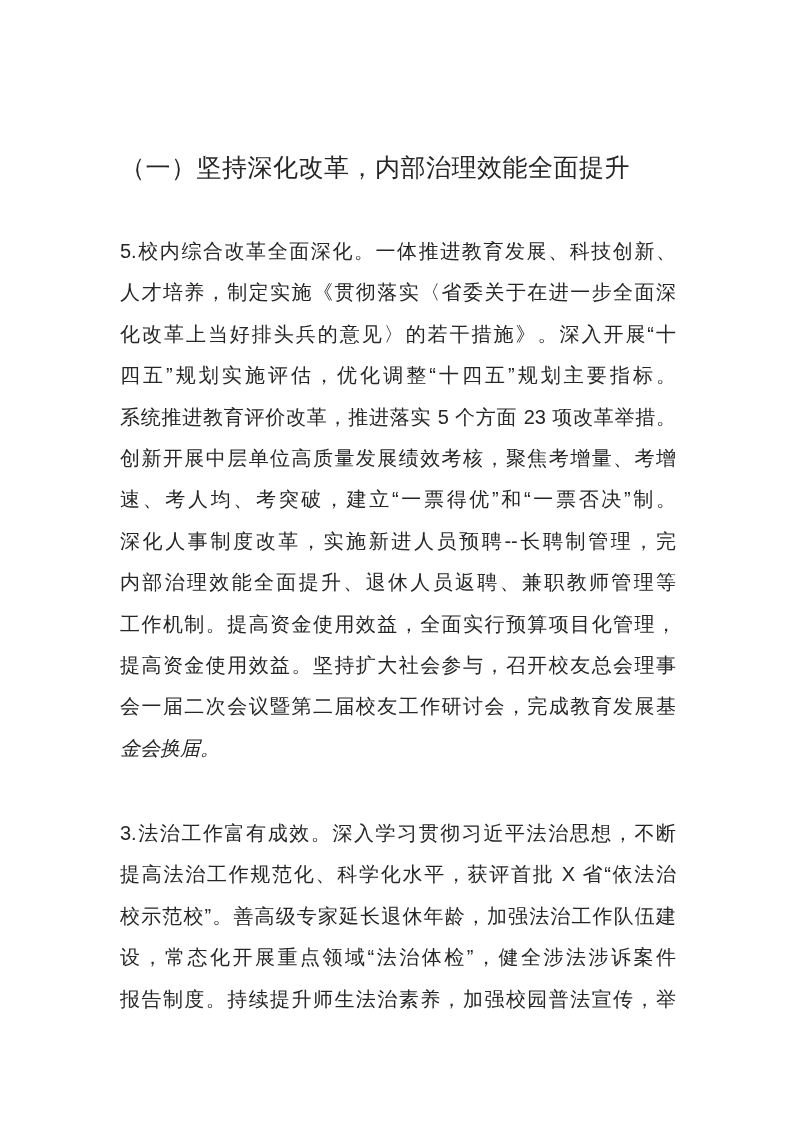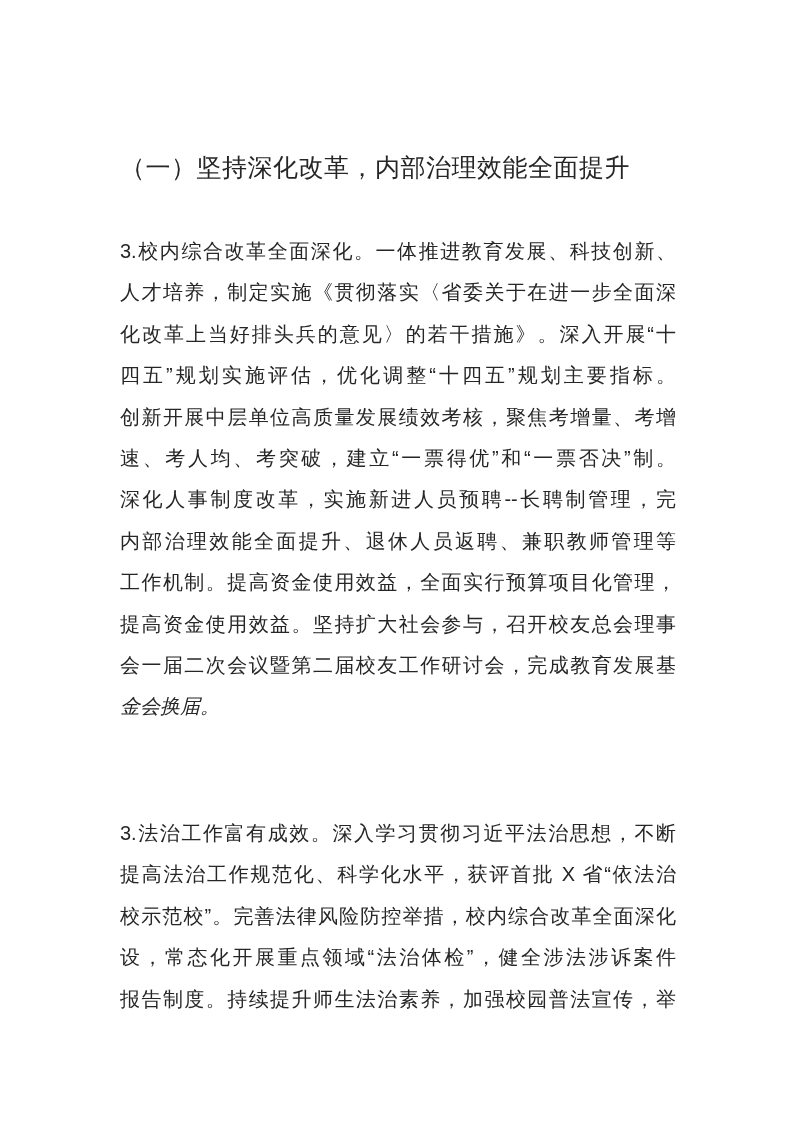--- a/index.html
+++ b/index.html
@@ -47,34 +47,35 @@
     font-style: italic;
   }
 </style>
 </head>
 <body>
 
 <div class="page">
   <div class="heading">（一）坚持深化改革，内部治理效能全面提升</div>
 
   <div class="para para-1">
-      <div class="tline">3.校内综合改革全面深化。一体推进教育发展、科技创新、</div>
+      <div class="tline">5.校内综合改革全面深化。一体推进教育发展、科技创新、</div>
       <div class="tline">人才培养，制定实施《贯彻落实〈省委关于在进一步全面深</div>
       <div class="tline">化改革上当好排头兵的意见〉的若干措施》。深入开展“十</div>
       <div class="tline">四五”规划实施评估，优化调整“十四五”规划主要指标。</div>
+      <div class="tline">系统推进教育评价改革，推进落实 5 个方面 23 项改革举措。</div>
       <div class="tline">创新开展中层单位高质量发展绩效考核，聚焦考增量、考增</div>
       <div class="tline">速、考人均、考突破，建立“一票得优”和“一票否决”制。</div>
       <div class="tline">深化人事制度改革，实施新进人员预聘--长聘制管理，完</div>
       <div class="tline">内部治理效能全面提升、退休人员返聘、兼职教师管理等</div>
       <div class="tline">工作机制。提高资金使用效益，全面实行预算项目化管理，</div>
       <div class="tline">提高资金使用效益。坚持扩大社会参与，召开校友总会理事</div>
       <div class="tline">会一届二次会议暨第二届校友工作研讨会，完成教育发展基</div>
       <div class="tline last-left">金会换届。</div>
     </div>
 
   <div class="para para-2">
       <div class="tline">3.法治工作富有成效。深入学习贯彻习近平法治思想，不断</div>
       <div class="tline">提高法治工作规范化、科学化水平，获评首批 X 省“依法治</div>
-      <div class="tline">校示范校”。完善法律风险防控举措，校内综合改革全面深化</div>
+      <div class="tline">校示范校”。善高级专家延长退休年龄，加强法治工作队伍建</div>
       <div class="tline">设，常态化开展重点领域“法治体检”，健全涉法涉诉案件</div>
       <div class="tline">报告制度。持续提升师生法治素养，加强校园普法宣传，举</div>
     </div>
 </div>
 
 </body></html>

